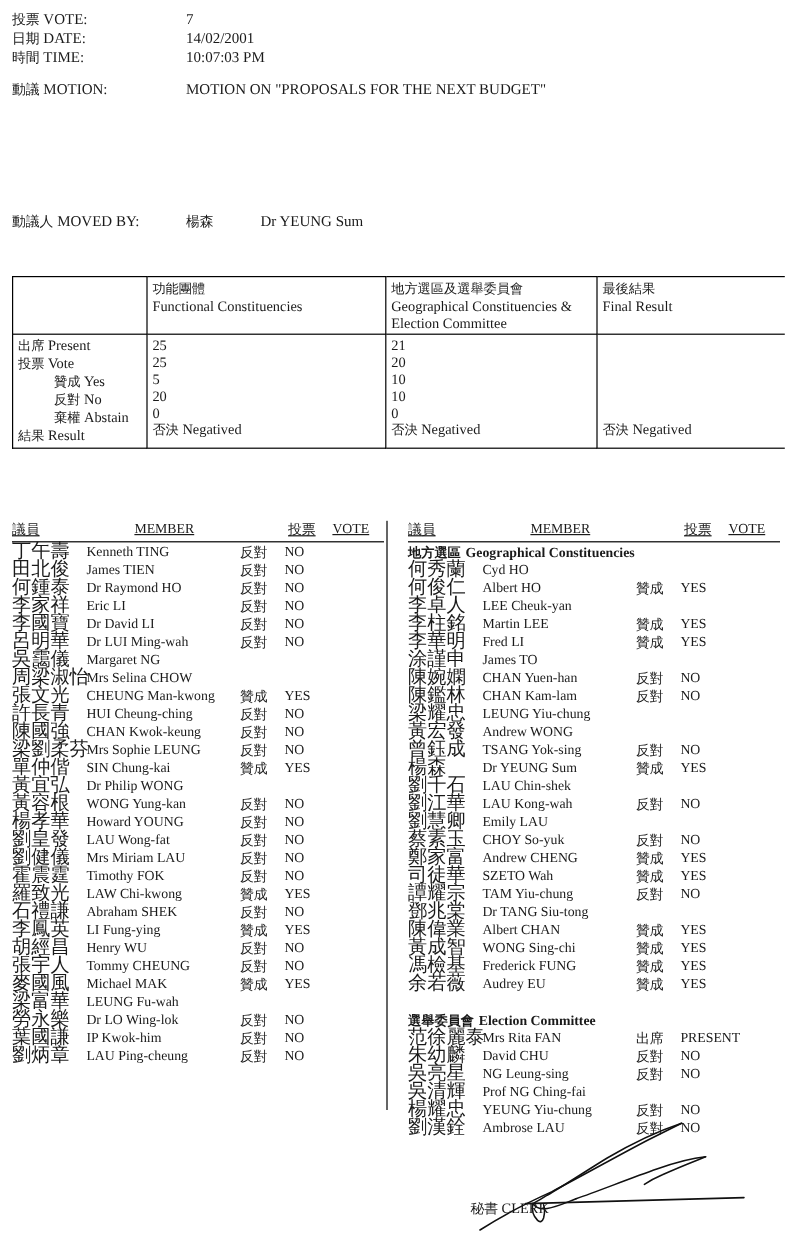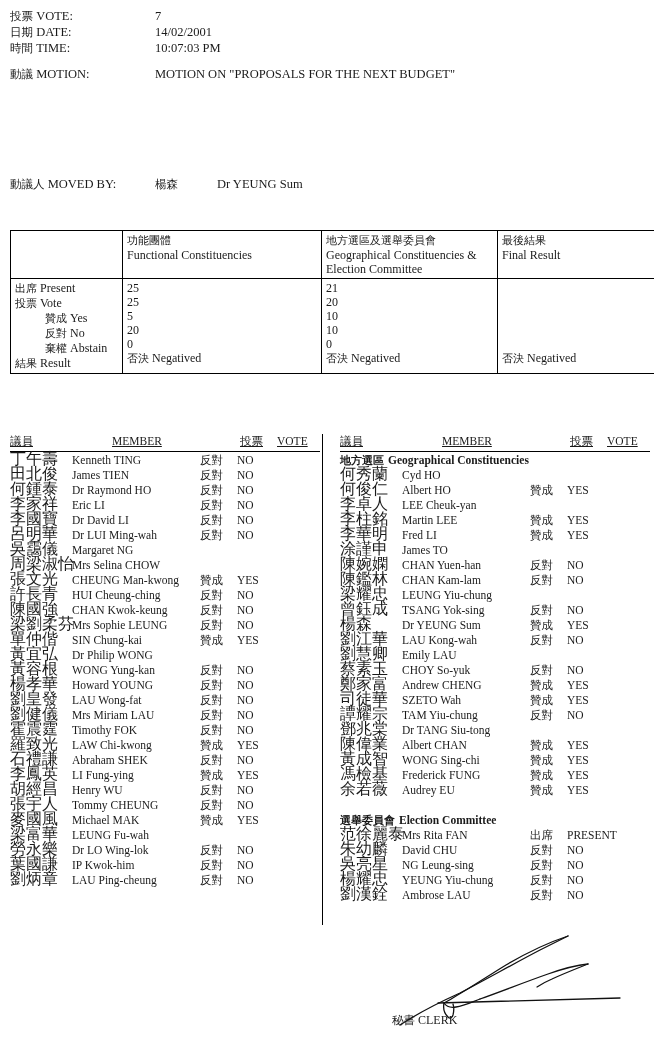--- a/index.html
+++ b/index.html
@@ -208,21 +208,20 @@
     width: 274px;
     height: 105px;
   }
   .sig-label {
     position: absolute;
     left: 12px;
     top: 70px;
     font-size: 12px;
     line-height: 14px;
     white-space: nowrap;
-    margin-top: 13px;
   }
   .sig-svg {
     position: absolute;
     left: 0;
     top: 0;
   }
 </style>
 </head>
 <body>
 
@@ -559,30 +558,42 @@
             <span class="v-vcn">反對</span>
             <span class="v-ven">NO</span>
           </div>
           <div class="vrow">
             <span class="v-cn">梁耀忠</span>
             <span class="v-en">LEUNG Yiu-chung</span>
             <span class="v-vcn"></span>
             <span class="v-ven"></span>
           </div>
           <div class="vrow">
+            <span class="v-cn">黃宏發</span>
+            <span class="v-en">Andrew WONG</span>
+            <span class="v-vcn"></span>
+            <span class="v-ven"></span>
+          </div>
+          <div class="vrow">
             <span class="v-cn">曾鈺成</span>
             <span class="v-en">TSANG Yok-sing</span>
             <span class="v-vcn">反對</span>
             <span class="v-ven">NO</span>
           </div>
           <div class="vrow">
             <span class="v-cn">楊森</span>
             <span class="v-en">Dr YEUNG Sum</span>
             <span class="v-vcn">贊成</span>
             <span class="v-ven">YES</span>
+          </div>
+          <div class="vrow">
+            <span class="v-cn">劉千石</span>
+            <span class="v-en">LAU Chin-shek</span>
+            <span class="v-vcn"></span>
+            <span class="v-ven"></span>
           </div>
           <div class="vrow">
             <span class="v-cn">劉江華</span>
             <span class="v-en">LAU Kong-wah</span>
             <span class="v-vcn">反對</span>
             <span class="v-ven">NO</span>
           </div>
           <div class="vrow">
             <span class="v-cn">劉慧卿</span>
             <span class="v-en">Emily LAU</span>
@@ -655,20 +666,26 @@
             <span class="v-cn">朱幼麟</span>
             <span class="v-en">David CHU</span>
             <span class="v-vcn">反對</span>
             <span class="v-ven">NO</span>
           </div>
           <div class="vrow">
             <span class="v-cn">吳亮星</span>
             <span class="v-en">NG Leung-sing</span>
             <span class="v-vcn">反對</span>
             <span class="v-ven">NO</span>
+          </div>
+          <div class="vrow">
+            <span class="v-cn">吳清輝</span>
+            <span class="v-en">Prof NG Ching-fai</span>
+            <span class="v-vcn"></span>
+            <span class="v-ven"></span>
           </div>
           <div class="vrow">
             <span class="v-cn">楊耀忠</span>
             <span class="v-en">YEUNG Yiu-chung</span>
             <span class="v-vcn">反對</span>
             <span class="v-ven">NO</span>
           </div>
           <div class="vrow">
             <span class="v-cn">劉漢銓</span>
             <span class="v-en">Ambrose LAU</span>

